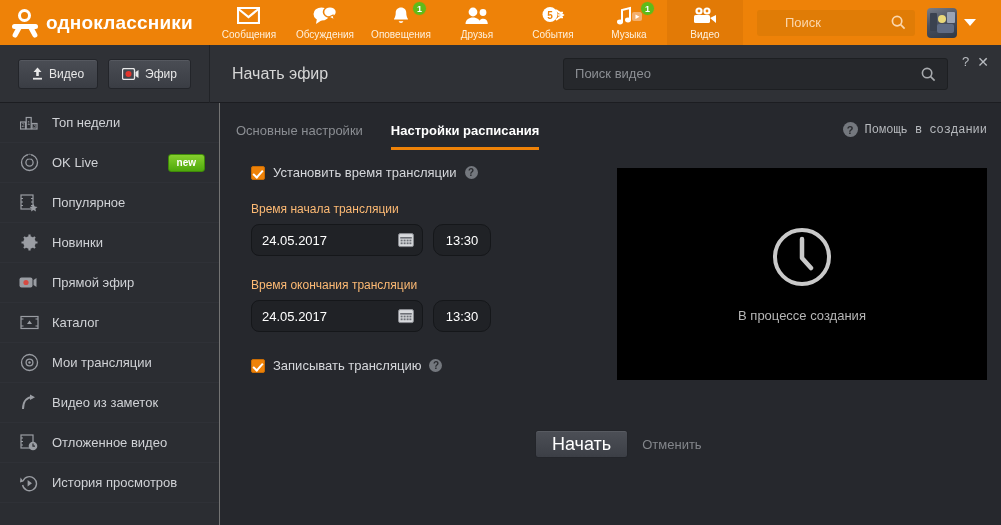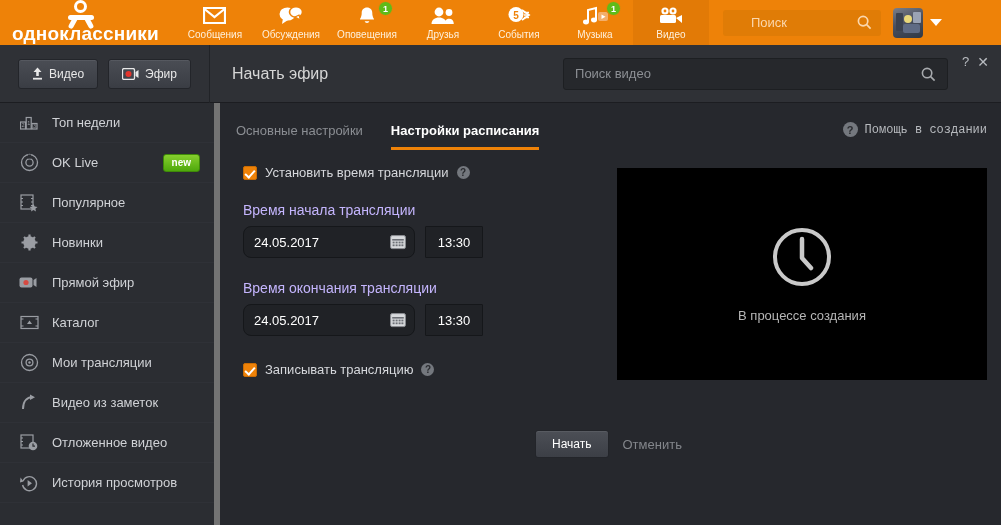--- a/index.html
+++ b/index.html
@@ -14,21 +14,20 @@
   #top-header {
     position: absolute; left: 0; top: 0;
     width: 1001px; height: 45px;
     background: #ee8208;
     display: flex; align-items: center;
   }
   #brand {
     display: flex; align-items: center;
     margin-left: 12px; margin-right: 18px;
     height: 45px;
-    flex-direction: column;
   }
   #brand-mark {
     width: 26px; height: 28px; position: relative; margin-right: 8px;
   }
   #brand-mark .ok-head {
     position: absolute; left: 6px; top: 0;
     width: 13px; height: 13px; border-radius: 50%;
     border: 3.5px solid #fff;
   }
   #brand-mark .ok-arms {
@@ -139,21 +138,21 @@
     padding-top: 10px;
   }
   #win-ctrls .wc { color: #b9bcc1; font-size: 14px; cursor: pointer; line-height: 1; }
   #win-ctrls .wc.help { font-size: 13px; }
 
   
   #sidebar {
     position: absolute; left: 0; top: 103px;
     width: 220px; height: 422px;
     background: #2b2d32;
-    border-right: 6px solid #737373;
+    border-right: 1px solid #737373;
     overflow: hidden;
   }
   .side-item {
     height: 40px; display: flex; align-items: center;
     padding-left: 18px; cursor: pointer; position: relative;
     border-bottom: 1px solid #2f3137;
   }
   .side-item.active { background: #313339; }
   .side-ico {
     width: 22px; height: 22px; margin-right: 12px;
@@ -194,65 +193,65 @@
   #help-link .hl-txt { color: #b7babe; font-size: 12px; white-space: nowrap; font-family: Liberation Mono, monospace; }
   .q-circle {
     width: 15px; height: 15px; border-radius: 50%;
     background: #74787e; color: #2a2c30;
     font-size: 11px; font-weight: bold;
     display: flex; align-items: center; justify-content: center;
     flex: 0 0 15px;
   }
   .q-circle.sm { width: 13px; height: 13px; font-size: 10px; flex: 0 0 13px; }
 
-  #form-area { position: absolute; left: 22px; top: 62px; width: 370px; }
+  #form-area { position: absolute; left: 30px; top: 62px; width: 370px; }
 
   .chk-row { display: flex; align-items: center; gap: 8px; }
   .chkbox {
     width: 14px; height: 14px; border-radius: 2px;
     background: #ee8208; border: 1px solid #c96c04;
     position: relative; flex: 0 0 14px; cursor: pointer;
   }
   .chkbox::after {
     content: ""; position: absolute; left: 3px; top: 1px;
     width: 4px; height: 8px; border: solid #fff;
     border-width: 0 2px 2px 0; transform: rotate(42deg);
   }
   .chk-label { color: #d6d8dc; font-size: 13px; white-space: nowrap; }
 
   .field-label {
-    color: #c4b5fd; font-size: 14px; margin: 22px 0 8px;
+    color: #fdba74; font-size: 12px; margin: 22px 0 8px;
   }
   .field-row { display: flex; align-items: center; gap: 10px; }
   .date-field {
     width: 172px; height: 32px; background: #202226;
     border: 1px solid #15171a; border-radius: 8px;
     display: flex; align-items: center; padding: 0 8px 0 10px;
     cursor: pointer;
   }
   .date-field .dv { color: #fff; font-size: 13px; flex: 1; }
   .time-field {
     width: 58px; height: 32px; background: #202226;
-    border: 1px solid #15171a; border-radius: 1px;
+    border: 1px solid #15171a; border-radius: 10px;
     display: flex; align-items: center; justify-content: center;
     cursor: pointer;
   }
   .time-field .tv { color: #fff; font-size: 13px; }
 
   #record-row { margin-top: 26px; }
 
   #actions {
     position: absolute; left: 314px; top: 327px;
     display: flex; align-items: center; gap: 14px;
   }
   #btn-start {
     height: 28px; padding: 0 16px; border-radius: 3px;
     background: linear-gradient(#4c4f56, #3c3f46);
     border: 1px solid #23252a;
-    color: #fff; font-size: 12px; cursor: pointer;
+    color: #fff; font-size: 18px; cursor: pointer;
     display: flex; align-items: center;
     box-shadow: inset 0 1px 0 rgba(255,255,255,.07);
   }
   #btn-cancel { color: #83868b; font-size: 13px; cursor: pointer; }
 
   
   #preview {
     position: absolute; left: 396px; top: 65px;
     width: 370px; height: 212px;
     background: #000;

